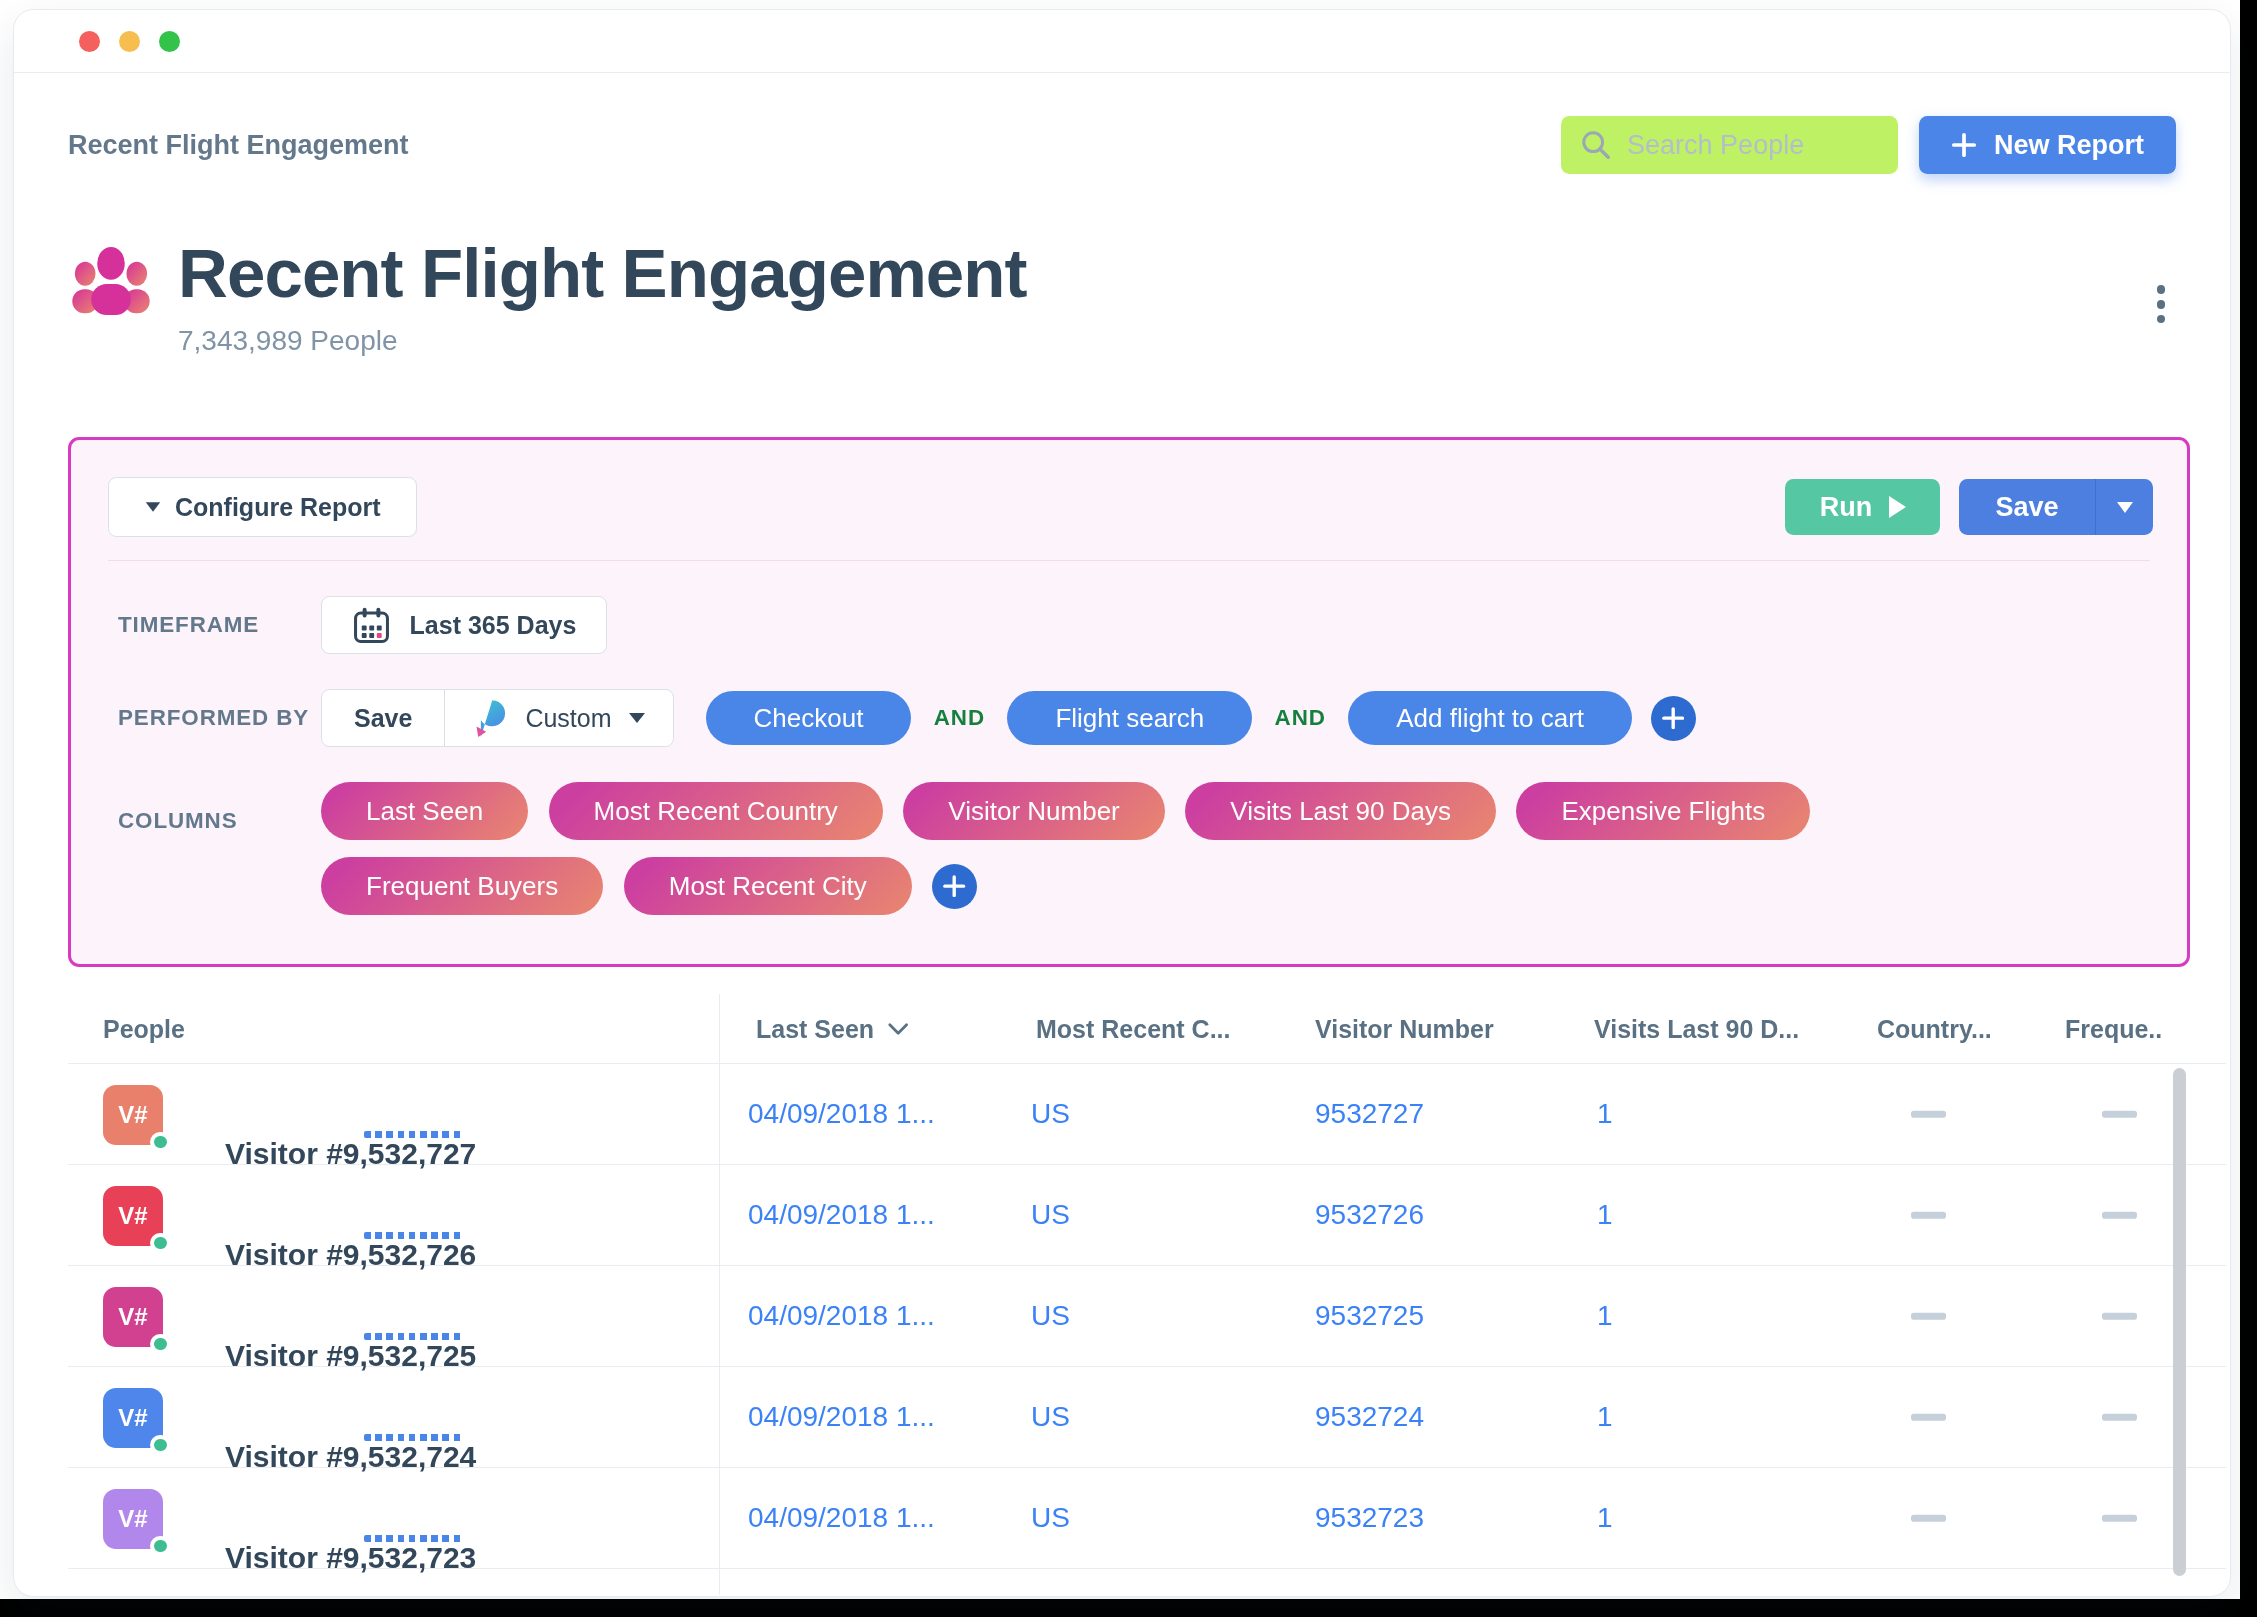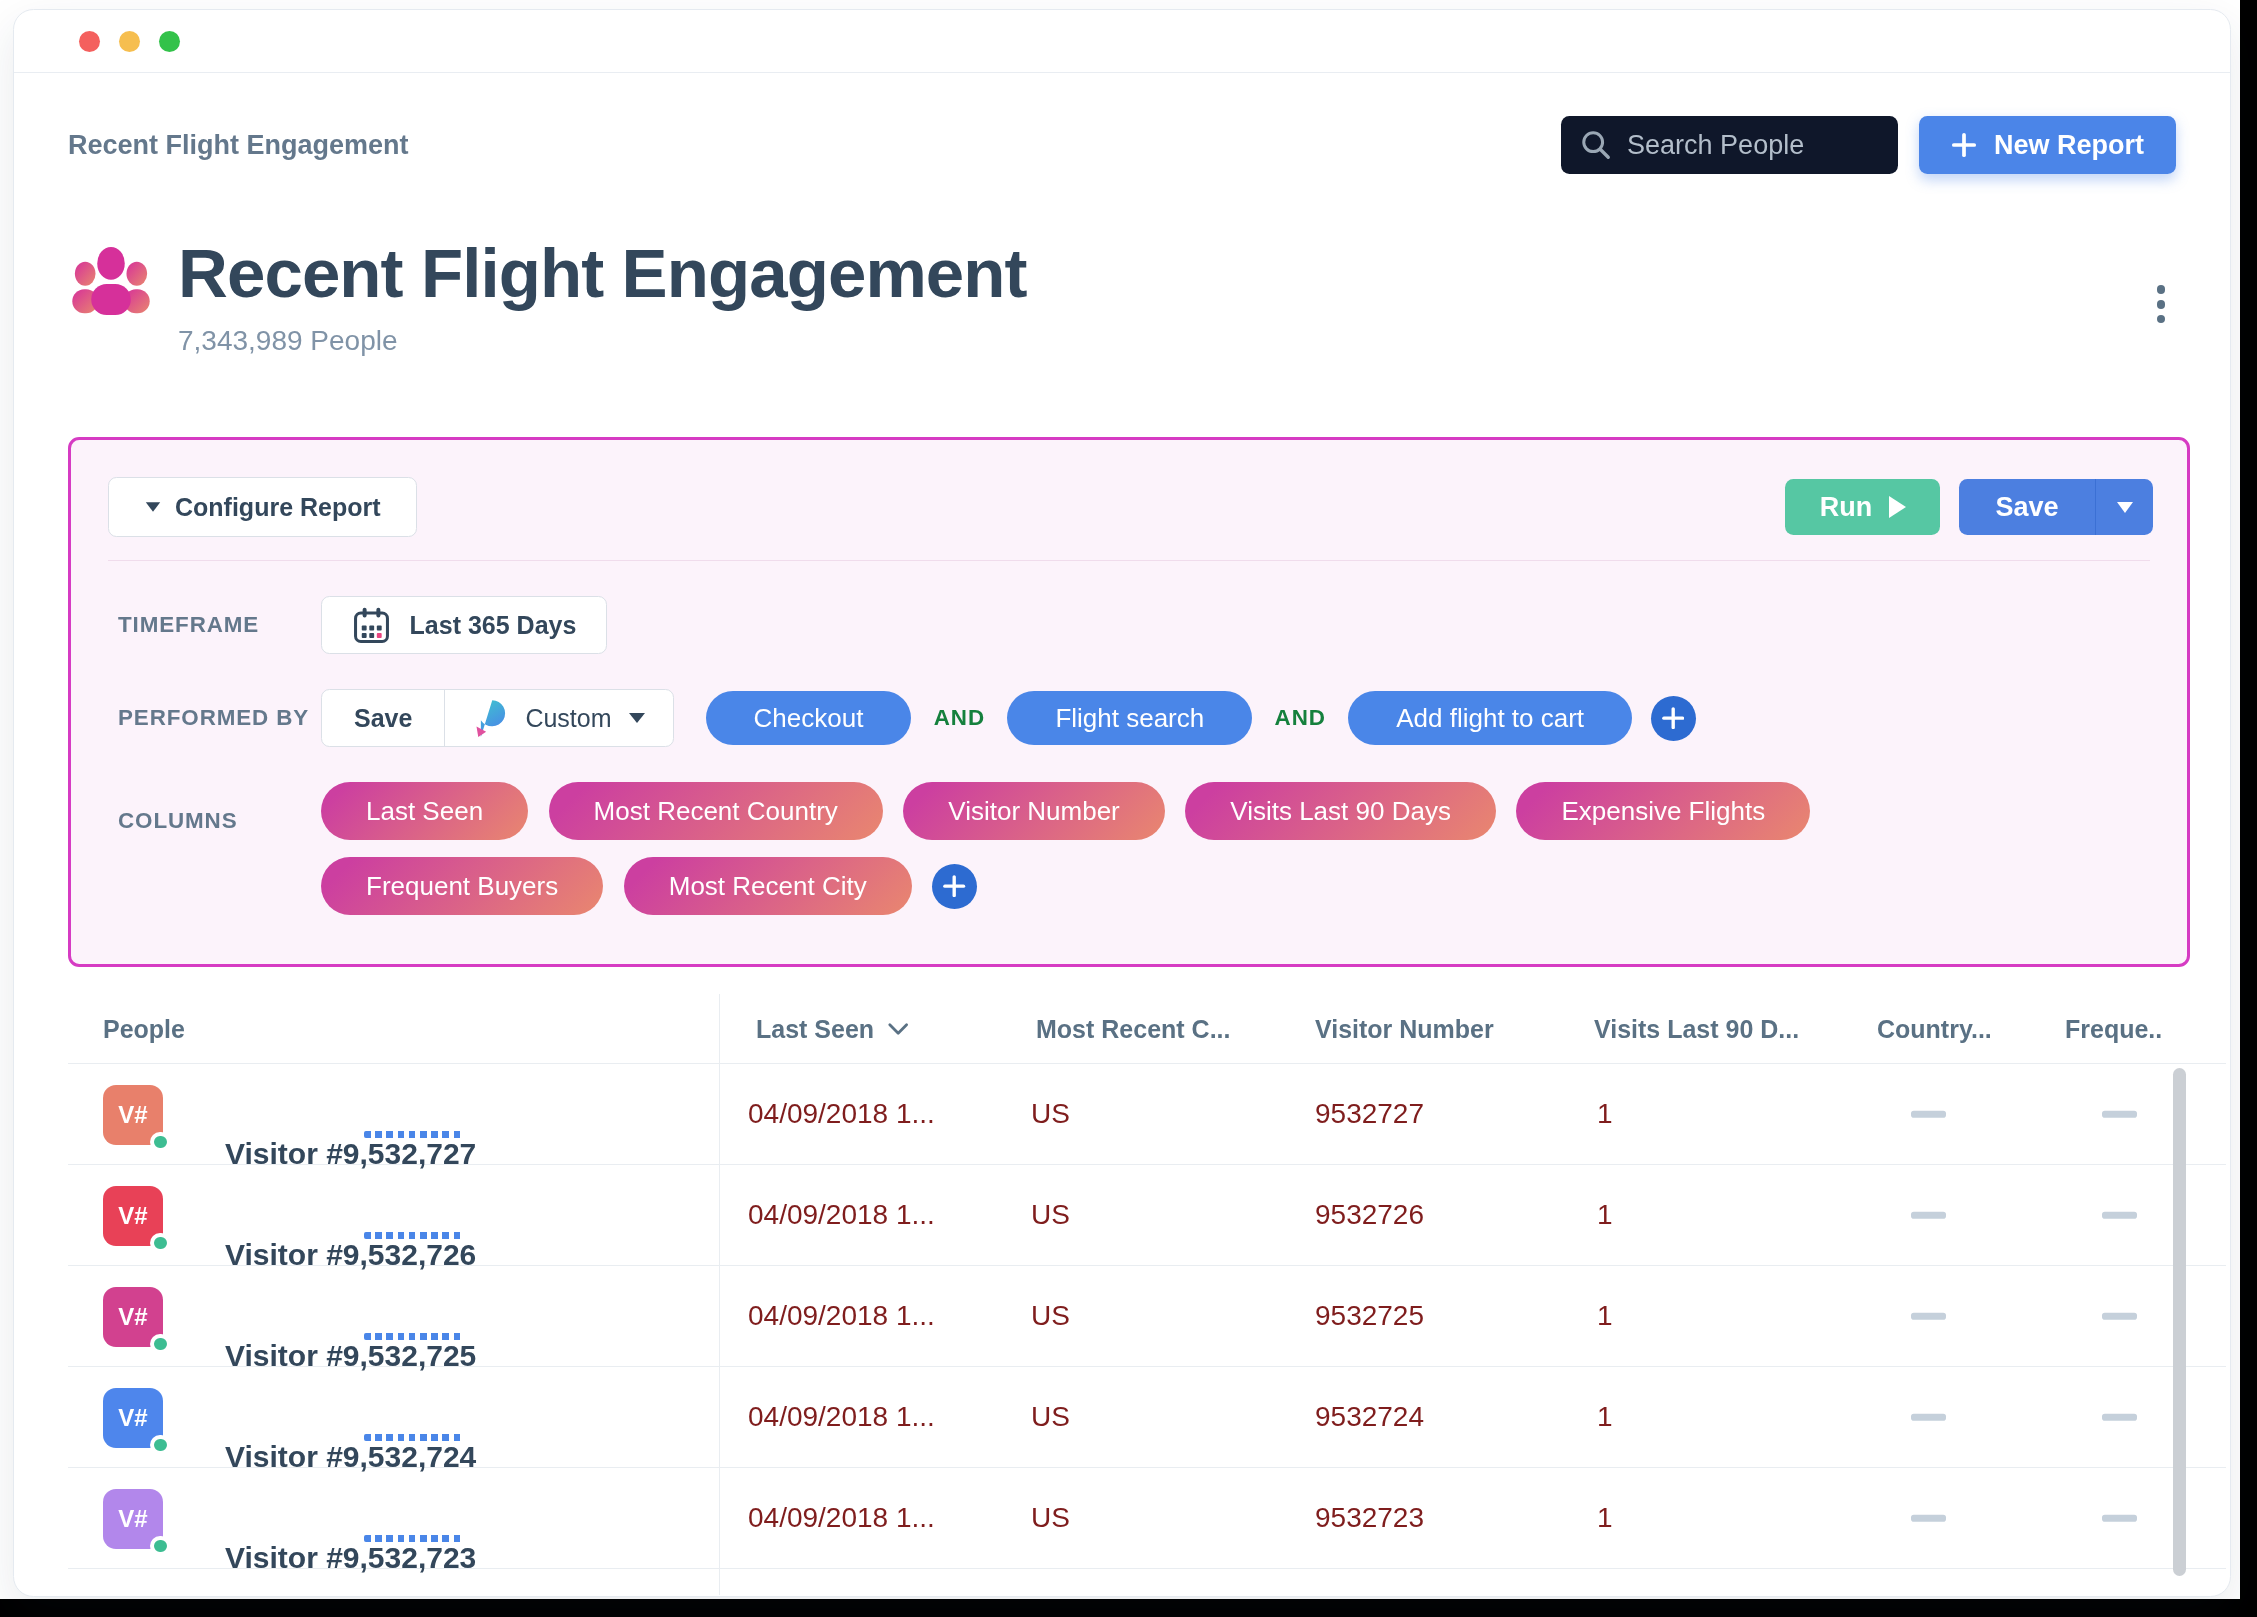--- a/index.html
+++ b/index.html
@@ -12,21 +12,21 @@
 
   
   .titlebar { height:63px; border-bottom:0.9px solid #E9EDF2; display:flex; align-items:center; padding-left:65px; }
   .lights { display:flex; gap:18.6px; }
   .light { width:21.4px; height:21.4px; border-radius:50%; }
 
   
   .topbar { position:absolute; left:54px; right:54px; top:105px; height:60px; display:flex; align-items:center; }
   .breadcrumb { font-size:27px; font-weight:700; color:#64788C; }
   .spacer { flex:1; }
-  .searchbox { width:337px; height:58px; background:#0f172a; border-radius:8.4px; display:flex; align-items:center; padding:0 18.6px; }
+  .searchbox { width:337px; height:58px; background:#bef264; border-radius:8.4px; display:flex; align-items:center; padding:0 18.6px; }
   .searchbox input { border:none; outline:none; background:transparent; font-size:27px; color:#5A7184; width:100%;
     font-family:"Liberation Sans", sans-serif; margin-left:15px; }
   .searchbox input::placeholder { color:#B3BECA; }
   .btn-new { margin-left:20.5px; height:58px; padding:0 32px; background:#4B85E8; border-radius:8.4px; border:none;
     display:flex; align-items:center; gap:17px; color:#fff; font-size:27px; font-weight:700; cursor:pointer;
     font-family:"Liberation Sans", sans-serif; box-shadow:0 5.6px 13px rgba(75,133,232,.35); }
 
   
   .title-row { position:absolute; left:54px; top:227px; display:flex; align-items:flex-start; gap:24px; }
   .title-text h1 { font-size:69px; font-weight:700; color:#33475B; letter-spacing:-0.9px; line-height:1.08; }
@@ -74,21 +74,21 @@
     color:#fff; font-size:26px; display:flex; align-items:center; padding:0 45px; border:none; cursor:pointer;
     font-family:"Liberation Sans", sans-serif; }
   .cfg-row.columns { align-items:flex-start; }
   .cfg-row.columns .cfg-label { margin-top:26px; }
 
   
   .table { position:absolute; left:54px; right:3.7px; top:984px; }
   .thead { position:relative; height:70px; border-bottom:0.9px solid #E9EDF1; }
   .th { position:absolute; top:20.5px; font-size:25px; font-weight:700; color:#5A7184; display:flex; align-items:center; gap:13px; }
   .row { position:relative; height:101px; border-bottom:0.9px solid #E9EDF1; }
-  .cell { position:absolute; top:50%; transform:translateY(-50%); font-size:28px; color:#7f1d1d; }
+  .cell { position:absolute; top:50%; transform:translateY(-50%); font-size:28px; color:#3b82f6; }
   .avatar { position:absolute; left:35px; top:20.5px; width:60px; height:60px; border-radius:13px; color:#fff;
     font-size:24px; font-weight:700; display:flex; align-items:center; justify-content:center; }
   .avatar .dot { position:absolute; right:-7.5px; bottom:-7.5px; width:20.5px; height:20.5px; border-radius:50%;
     background:#3DBD92; border:4.7px solid #fff; }
   .vname { position:absolute; left:157px; top:50%; transform:translateY(-50%); font-size:30px; font-weight:700; color:#33475B;margin-top:40px; }
   .dotted { position:absolute; left:296px; top:67px; width:101px; height:6.5px; border-radius:1.9px;
     background:repeating-linear-gradient(90deg,#4A86E8 0 6.5px,transparent 6.5px 11.2px); }
   .dash { position:absolute; top:50%; transform:translateY(-50%); width:35px; height:6.5px; border-radius:2.8px; background:#C5D0DB; }
   .vdivider { position:absolute; left:651px; top:0; width:0.9px; height:601px; background:#E9EDF1; }
   .scrollbar { position:absolute; left:2159px; top:1058px; width:13px; height:508px; border-radius:6.5px; background:#CBCFD4; }

